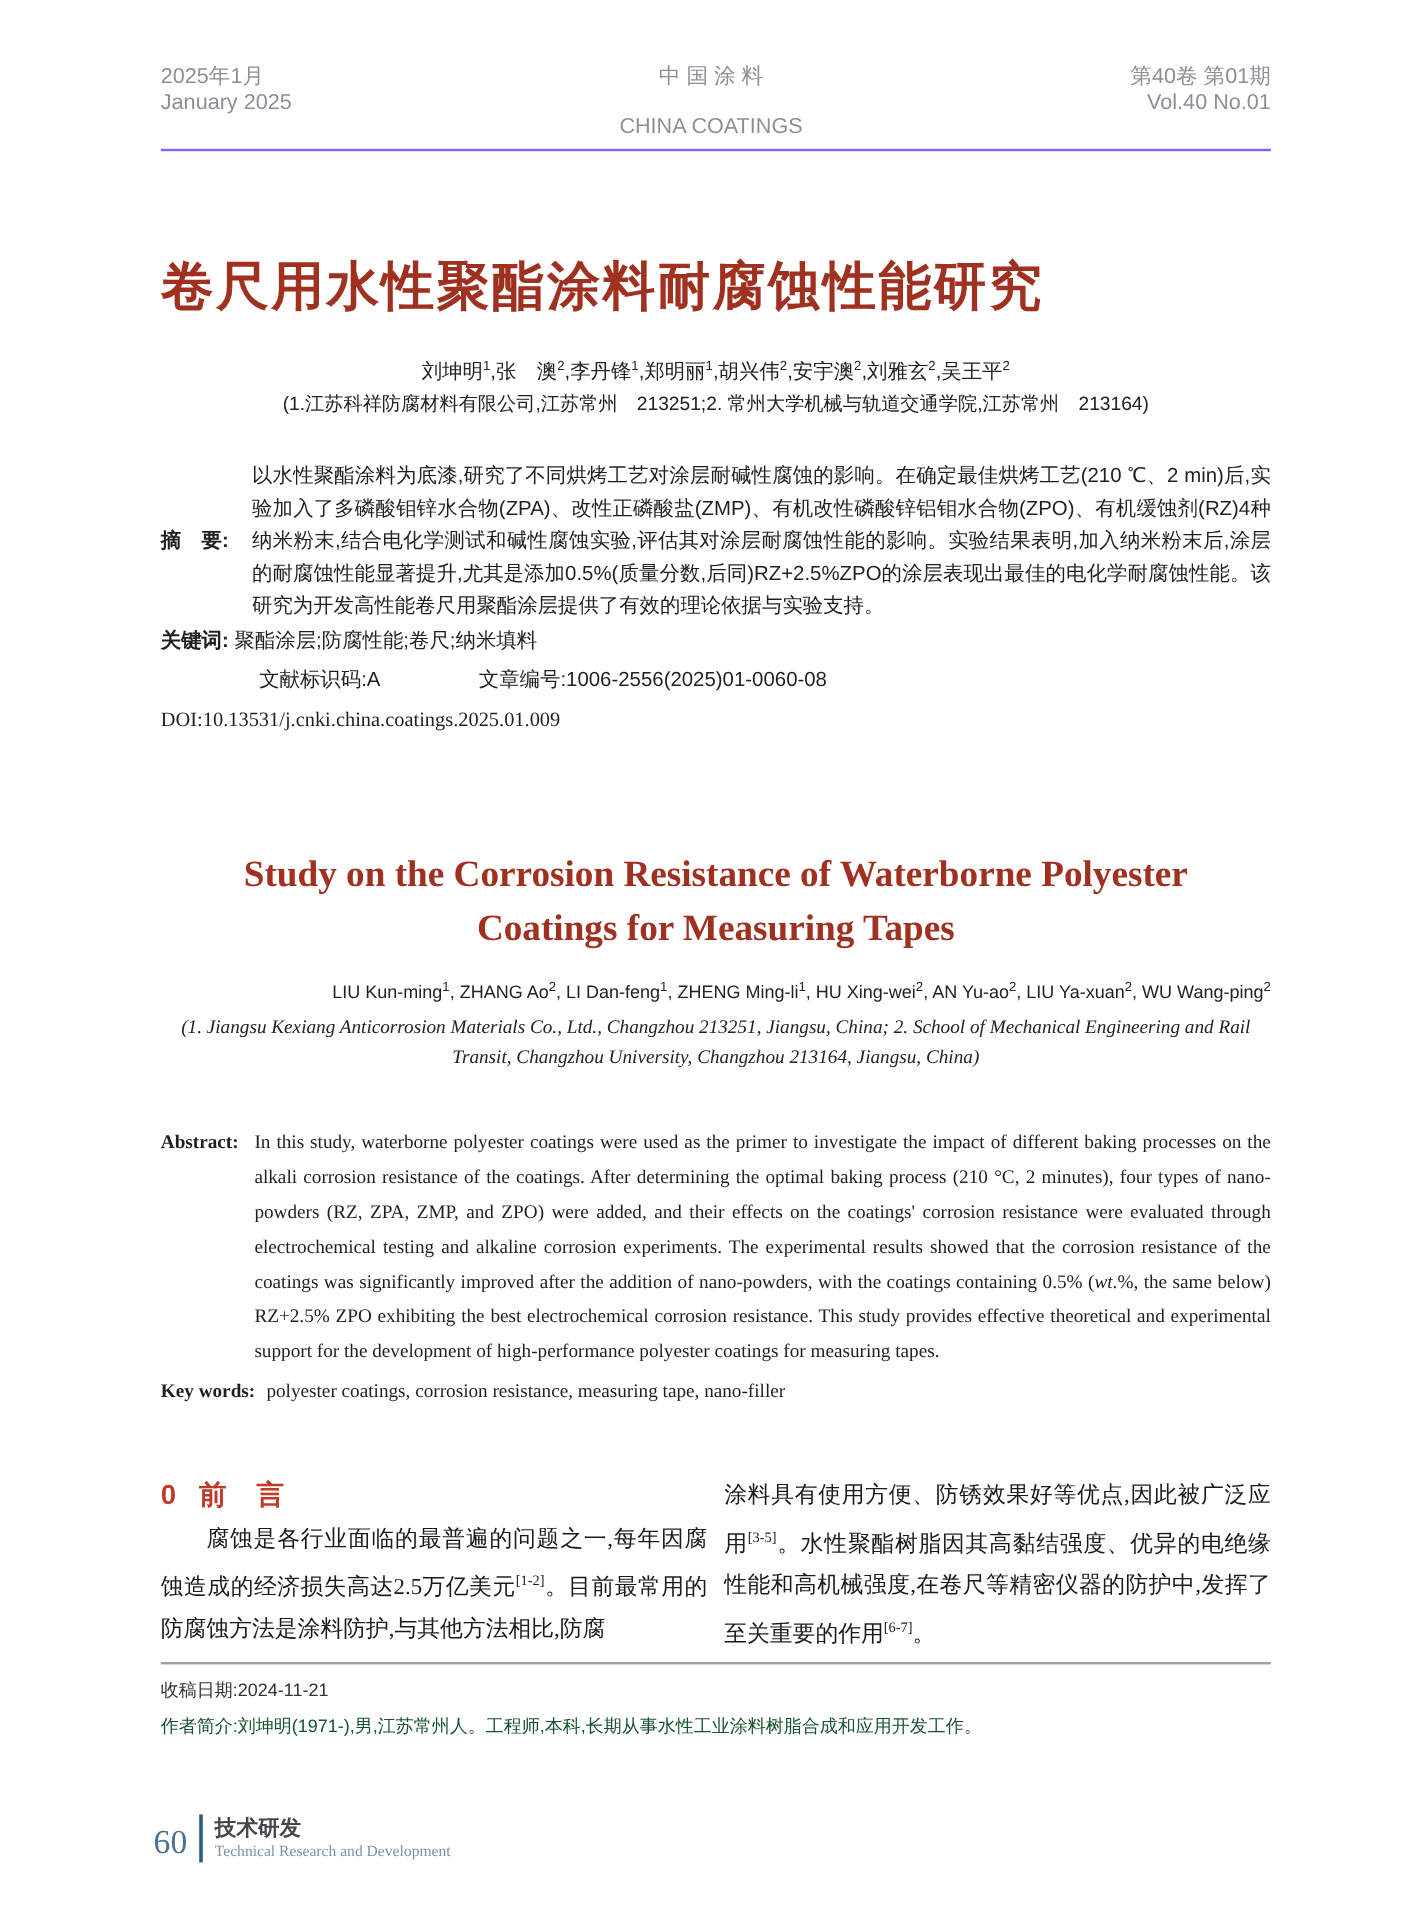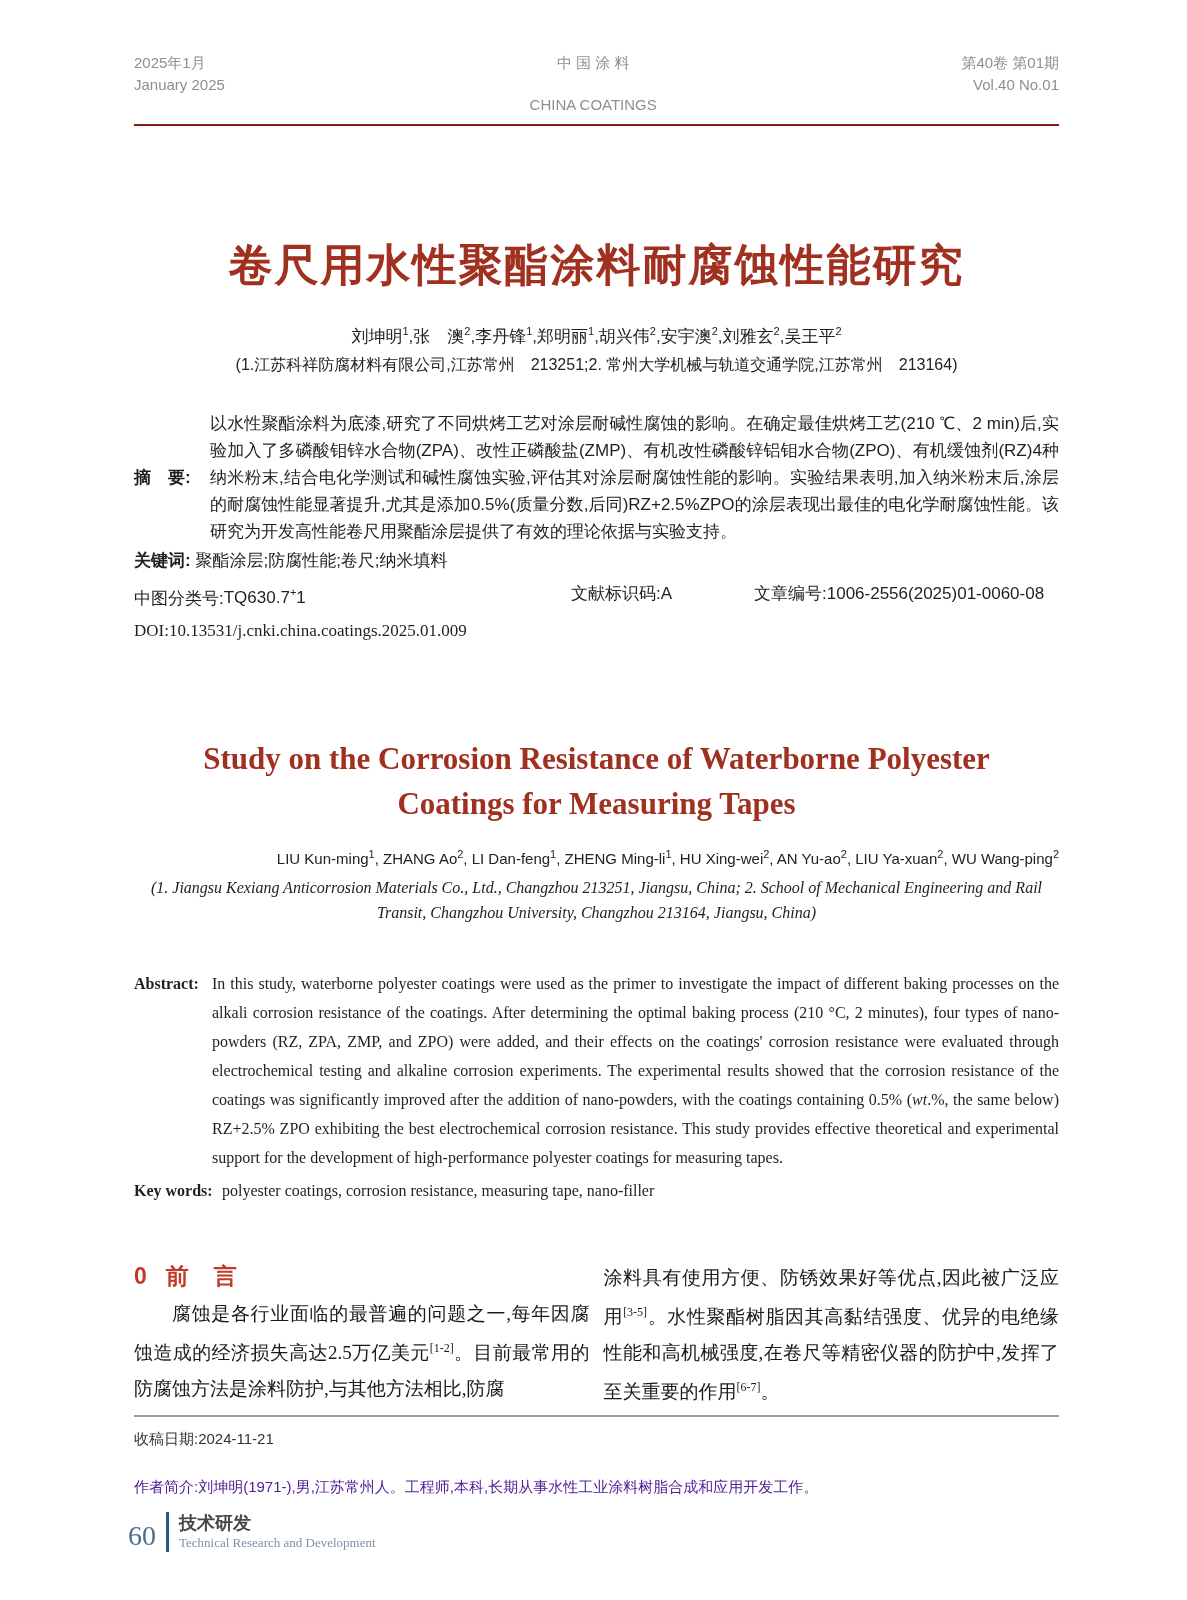--- a/index.html
+++ b/index.html
@@ -12,29 +12,29 @@
   *{margin:0;padding:0;box-sizing:border-box;}
   html,body{background:#ffffff;}
   body{font-family:"Liberation Sans",sans-serif;color:#1f1f1f;}
   .page{
     width:1187px;height:1600px;background:#ffffff;
     padding:0 128px 0 134px;position:relative;overflow:hidden;
   }
   
   .jheader{
     margin-top:52px;display:flex;justify-content:space-between;align-items:flex-start;
-    color:var(--header-gray);font-size:15px;line-height:22px;
-    border-bottom:2px solid #7f1d1d;padding-bottom:8px;
+    color:var(--header-gray);font-size:18px;line-height:22px;
+    border-bottom:2px solid #8b5cf6;padding-bottom:8px;
   }
   .jheader .col{display:flex;flex-direction:column;}
   .jheader .col.center{text-align:center;gap:20px;}
   .jheader .col.right{text-align:right;}
   
   .title-cn{
-    margin-top:108px;text-align:center;
+    margin-top:82px;
     font-size:44px;font-weight:900;letter-spacing:2px;
     color:var(--title-red);line-height:62px;
   }
   .authors-cn{
     margin-top:22px;text-align:center;font-size:17px;line-height:26px;color:#222;
   }
   .authors-cn sup,.authors-en sup{font-size:11px;}
   .affil-cn{
     margin-top:2px;text-align:center;font-size:16px;line-height:26px;color:#222;
   }
@@ -91,21 +91,21 @@
     color:var(--section-red);font-family:"Liberation Sans",sans-serif;
     font-weight:700;font-size:23px;line-height:32px;margin-bottom:4px;letter-spacing:1px;
   }
   .intro-heading .num{margin-right:18px;}
   .intro p{text-align:justify;}
   .intro p.first{text-indent:2em;}
   .intro sup{font-size:12px;}
   
   .foot-rule{margin-top:6px;border-top:2px solid #9BA0A5;}
   .received{margin-top:10px;font-size:15px;line-height:24px;color:#333;}
-  .bio{margin-top:24px;font-size:15px;line-height:24px;color:#4c1d95;}
+  .bio{margin-top:6px;font-size:15px;line-height:24px;color:#14532d;}
   
   .page-footer{
     position:absolute;left:128px;bottom:48px;
     display:flex;align-items:stretch;
   }
   .page-footer .pnum{
     font-family:"Liberation Serif",serif;font-size:28px;color:var(--footer-blue);
     align-self:flex-end;margin-right:10px;line-height:32px;
   }
   .page-footer .vline{width:3px;background:var(--footer-line-blue);margin-right:10px;}
@@ -142,23 +142,20 @@
     <span class="lbl">摘　要:</span>
     <span class="txt">以水性聚酯涂料为底漆,研究了不同烘烤工艺对涂层耐碱性腐蚀的影响。在确定最佳烘烤工艺(210 ℃、2 min)后,实验加入了多磷酸钼锌水合物(ZPA)、改性正磷酸盐(ZMP)、有机改性磷酸锌铝钼水合物(ZPO)、有机缓蚀剂(RZ)4种纳米粉末,结合电化学测试和碱性腐蚀实验,评估其对涂层耐腐蚀性能的影响。实验结果表明,加入纳米粉末后,涂层的耐腐蚀性能显著提升,尤其是添加0.5%(质量分数,后同)RZ+2.5%ZPO的涂层表现出最佳的电化学耐腐蚀性能。该研究为开发高性能卷尺用聚酯涂层提供了有效的理论依据与实验支持。</span>
   </div>
 
   <div class="kw-cn">
     <span class="lbl">关键词:</span>
     <span>聚酯涂层;防腐性能;卷尺;纳米填料</span>
   </div>
 
   <div class="class-row">
-    <span class="item clc">
-      <span>中图分类号:</span><span>TQ630.7<sup>+</sup>1</span>
-    </span>
     <span class="item code">
       <span>文献标识码:</span><span>A</span>
     </span>
     <span class="item">
       <span>文章编号:</span><span>1006-2556(2025)01-0060-08</span>
     </span>
   </div>
 
   <div class="doi">DOI:10.13531/j.cnki.china.coatings.2025.01.009</div>
 

